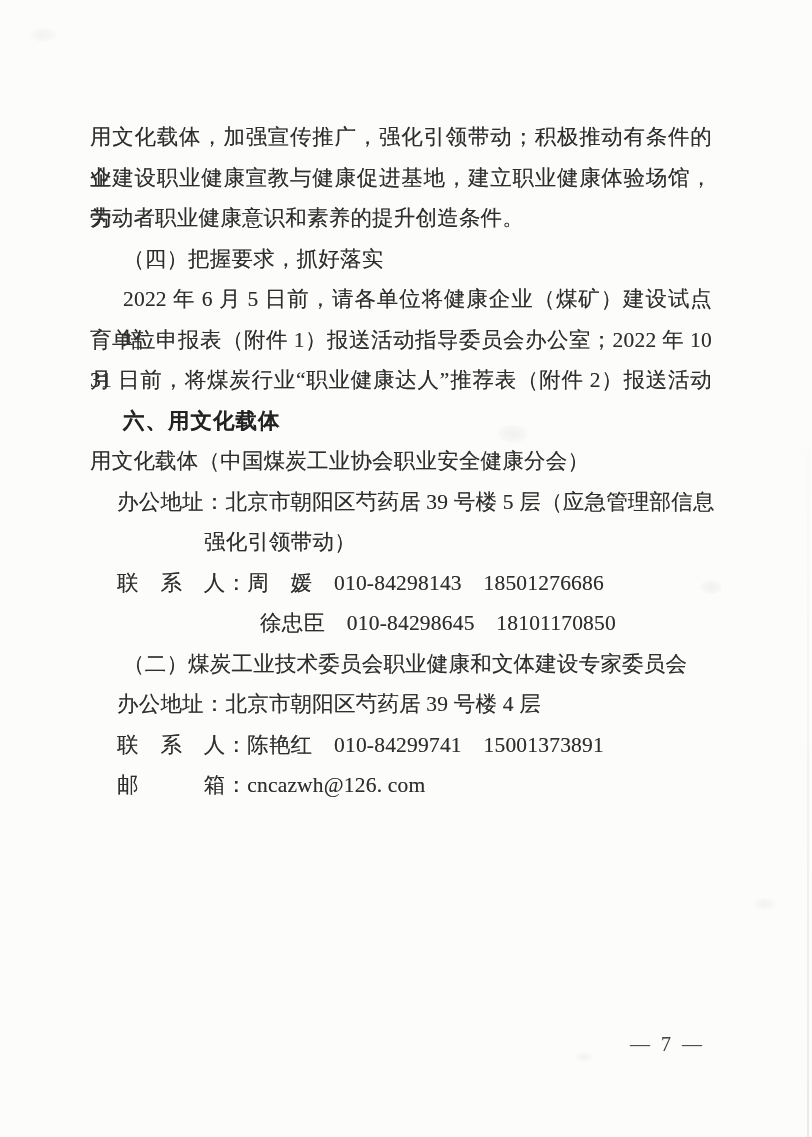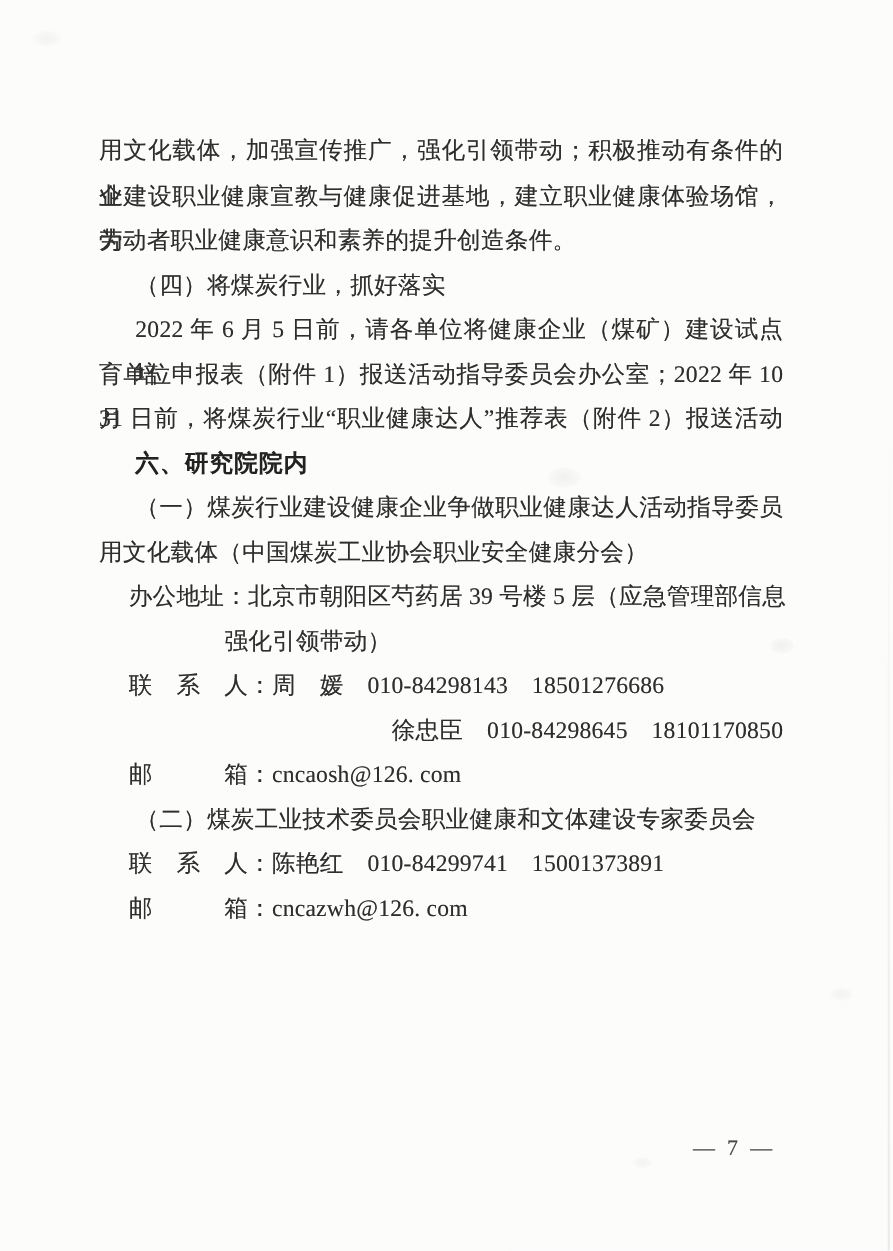--- a/index.html
+++ b/index.html
@@ -44,21 +44,21 @@
     text-shadow: 0 0 0.6px rgba(70,70,70,0.55);
   }
   .fill {
     text-align: justify;
     text-align-last: justify;
     white-space: normal;
   }
   .indent { padding-left: 33px; }
   .label  { padding-left: 27px; }
   .hang   { padding-left: 114px; }
-  .hang2  { padding-left: 170px; text-align: right; }
+  .hang2  { padding-left: 170px; }
   .head   { font-weight: 700; color: #222; letter-spacing: 1px; }
   #page-number {
     position: absolute;
     left: 630px;
     top: 1033px;
     font-size: 20px;
     letter-spacing: 3px;
     color: #4a4a4a;
     text-shadow: 0 0 0.6px rgba(80,80,80,0.5);
   }
@@ -75,33 +75,32 @@
 </style>
 </head>
 <body>
 
 <div id="page">
 
   <div id="text-block">
     <div class="line fill">用文化载体，加强宣传推广，强化引领带动；积极推动有条件的企</div>
     <div class="line fill">业建设职业健康宣教与健康促进基地，建立职业健康体验场馆，为</div>
     <div class="line">劳动者职业健康意识和素养的提升创造条件。</div>
-    <div class="line indent">（四）将煤炭行业，抓好落实</div>
+    <div class="line indent">（四）把握要求，抓好落实</div>
     <div class="line indent fill">2022 年 6 月 5 日前，请各单位将健康企业（煤矿）建设试点培</div>
     <div class="line fill">育单位申报表（附件 1）报送活动指导委员会办公室；2022 年 10 月</div>
     <div class="line fill">31 日前，将煤炭行业“职业健康达人”推荐表（附件 2）报送活动</div>
-    <div class="line indent head">六、研究院院内</div>
-    <div class="line indent fill">（一）煤炭行业建设健康企业争做职业健康达人活动指导委员</div>
+    <div class="line indent head">六、用文化载体</div>
     <div class="line">用文化载体（中国煤炭工业协会职业安全健康分会）</div>
     <div class="line label">办公地址：北京市朝阳区芍药居 39 号楼 5 层（应急管理部信息</div>
     <div class="line hang">强化引领带动）</div>
     <div class="line label">联　系　人：周　媛　010-84298143　18501276686</div>
     <div class="line hang2">徐忠臣　010-84298645　18101170850</div>
-    <div class="line label">邮　　　箱：cncaosh@126. com</div>
     <div class="line indent">（二）煤炭工业技术委员会职业健康和文体建设专家委员会</div>
+    <div class="line label">办公地址：北京市朝阳区芍药居 39 号楼 4 层</div>
     <div class="line label">联　系　人：陈艳红　010-84299741　15001373891</div>
     <div class="line label">邮　　　箱：cncazwh@126. com</div>
   </div>
 
   <div id="page-number">— 7 —</div>
 
   <div class="smudge s1"></div>
   <div class="smudge s2"></div>
   <div class="smudge s3"></div>
   <div class="smudge s4"></div>

